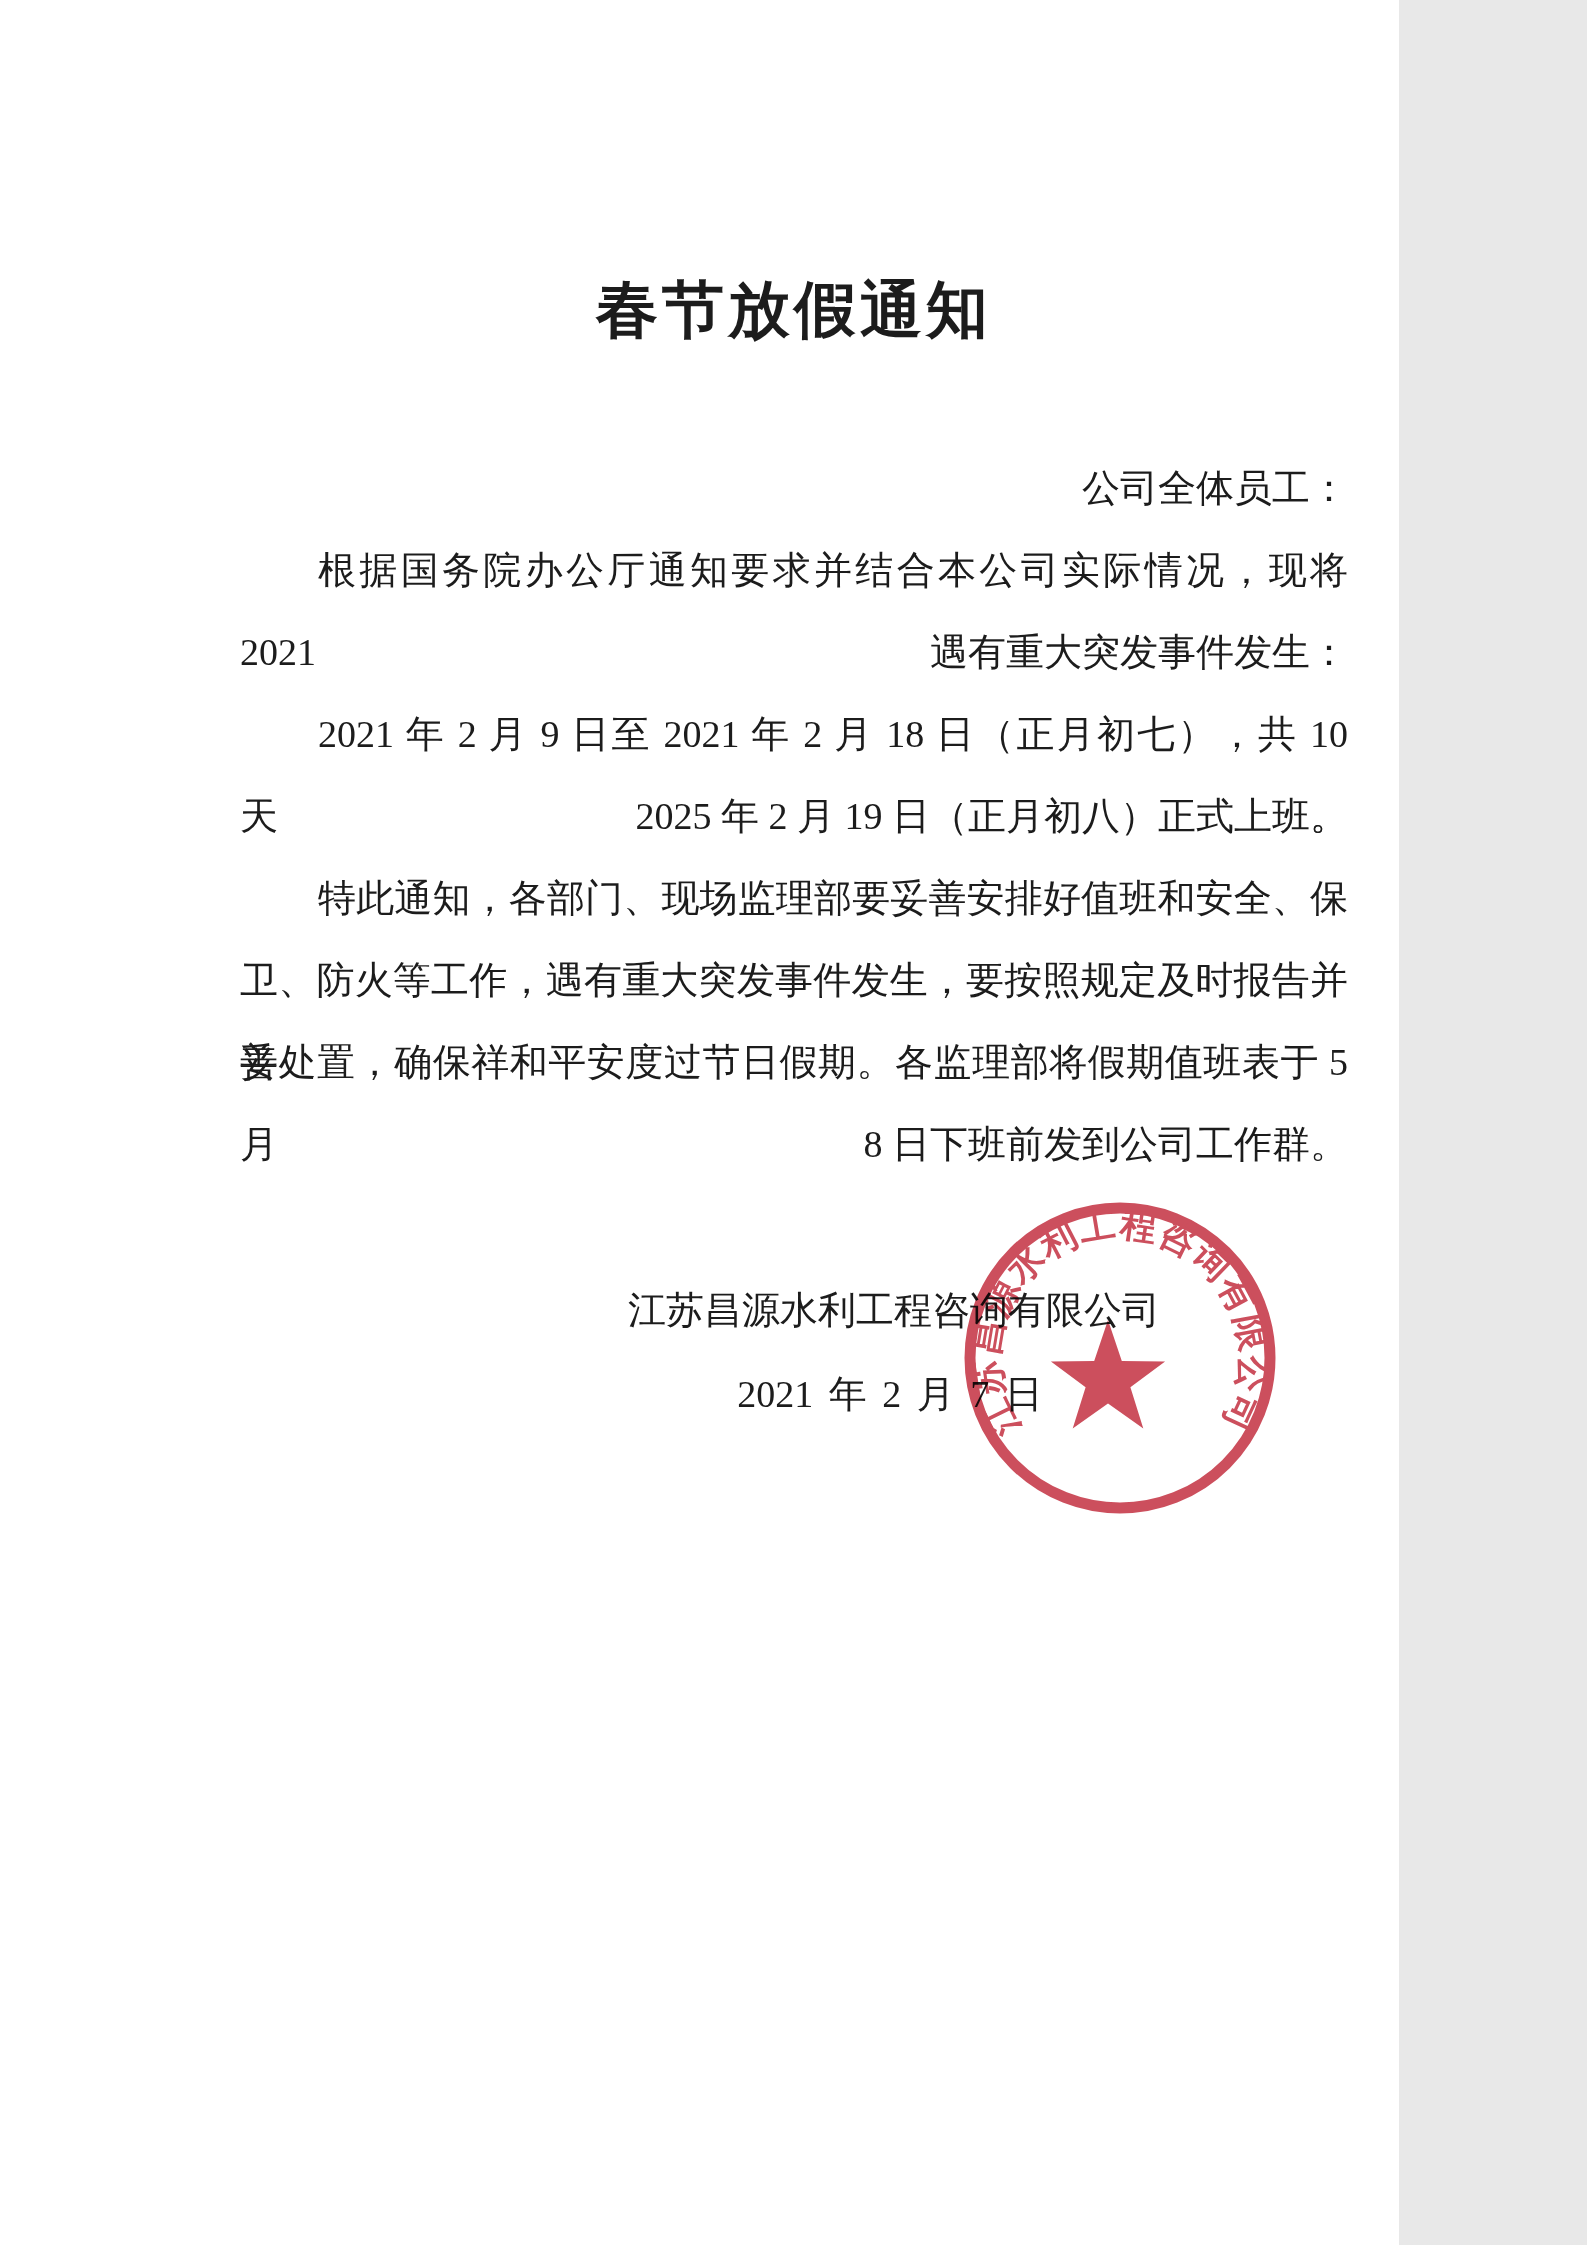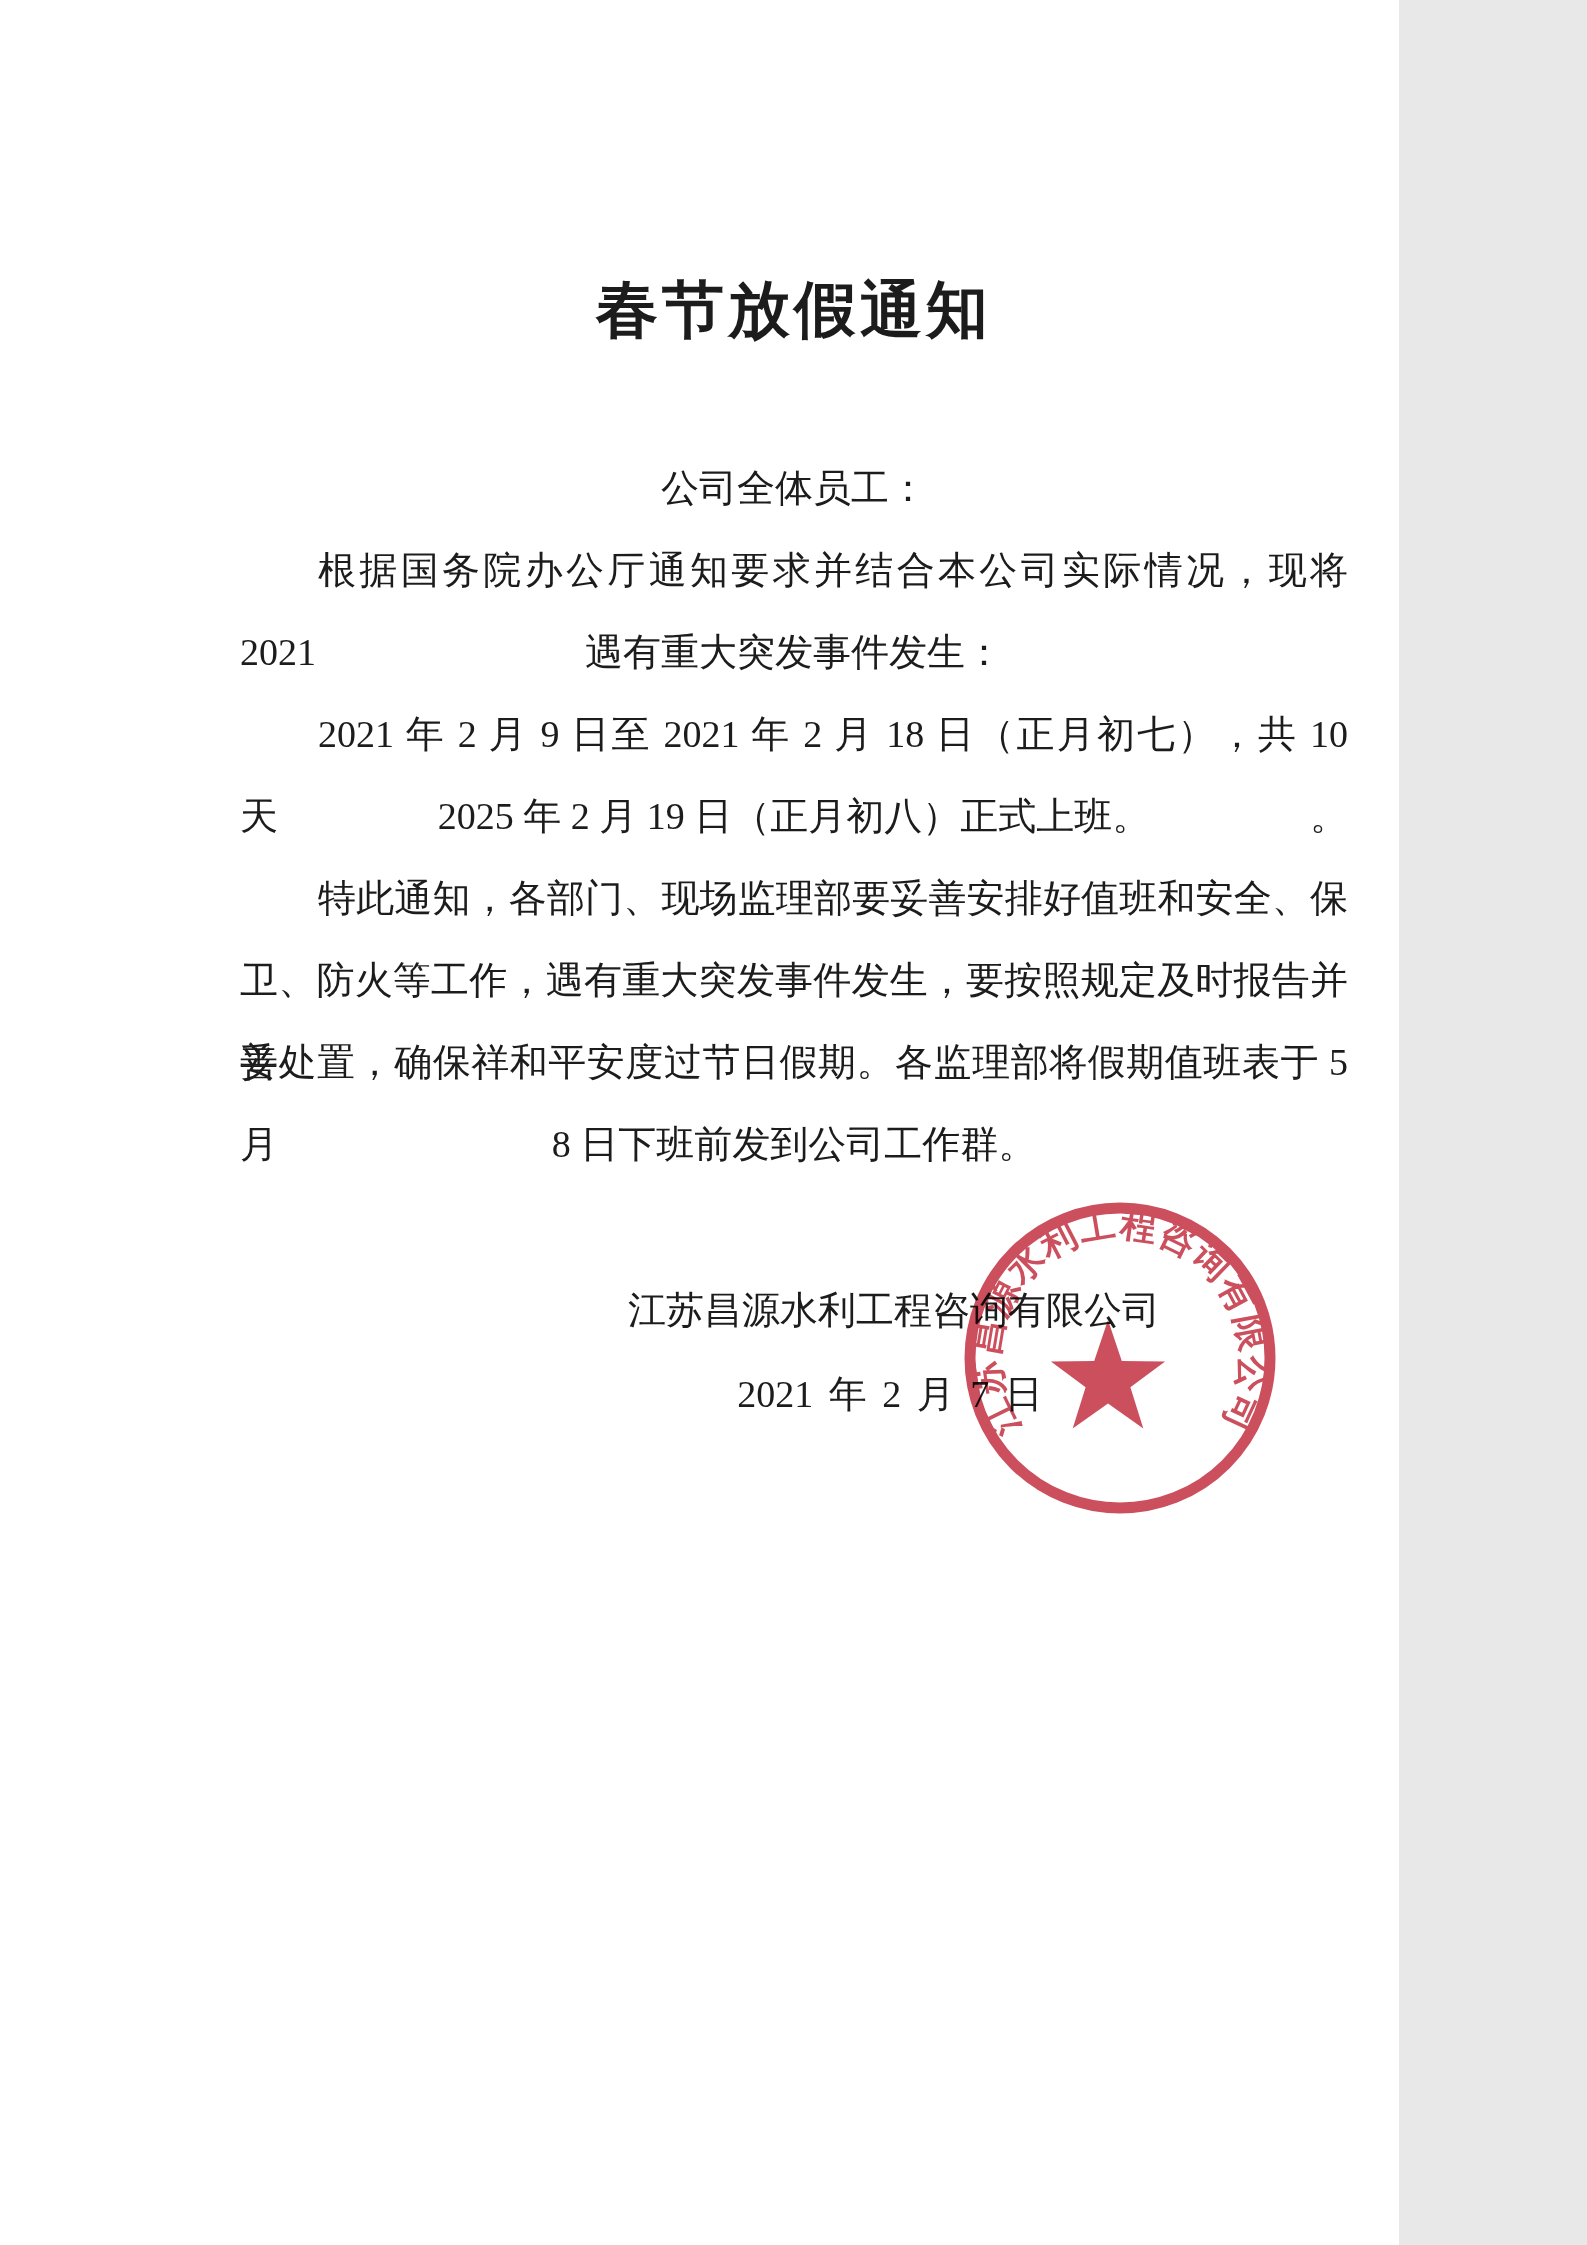--- a/index.html
+++ b/index.html
@@ -30,21 +30,21 @@
     position: absolute;
     left: 240px;
     top: 447px;
     width: 1108px;
   }
   .line {
     height: 82px;
     line-height: 82px;
     font-size: 38px;
     white-space: nowrap;
-    text-align: center;
+    text-align: right;
   }
   .line.fill {
     white-space: normal;
     text-align: justify;
     text-align-last: justify;
   }
   .line.indent { text-indent: 78px; }
   .signature-block {
     position: absolute;
     right: 239px;

